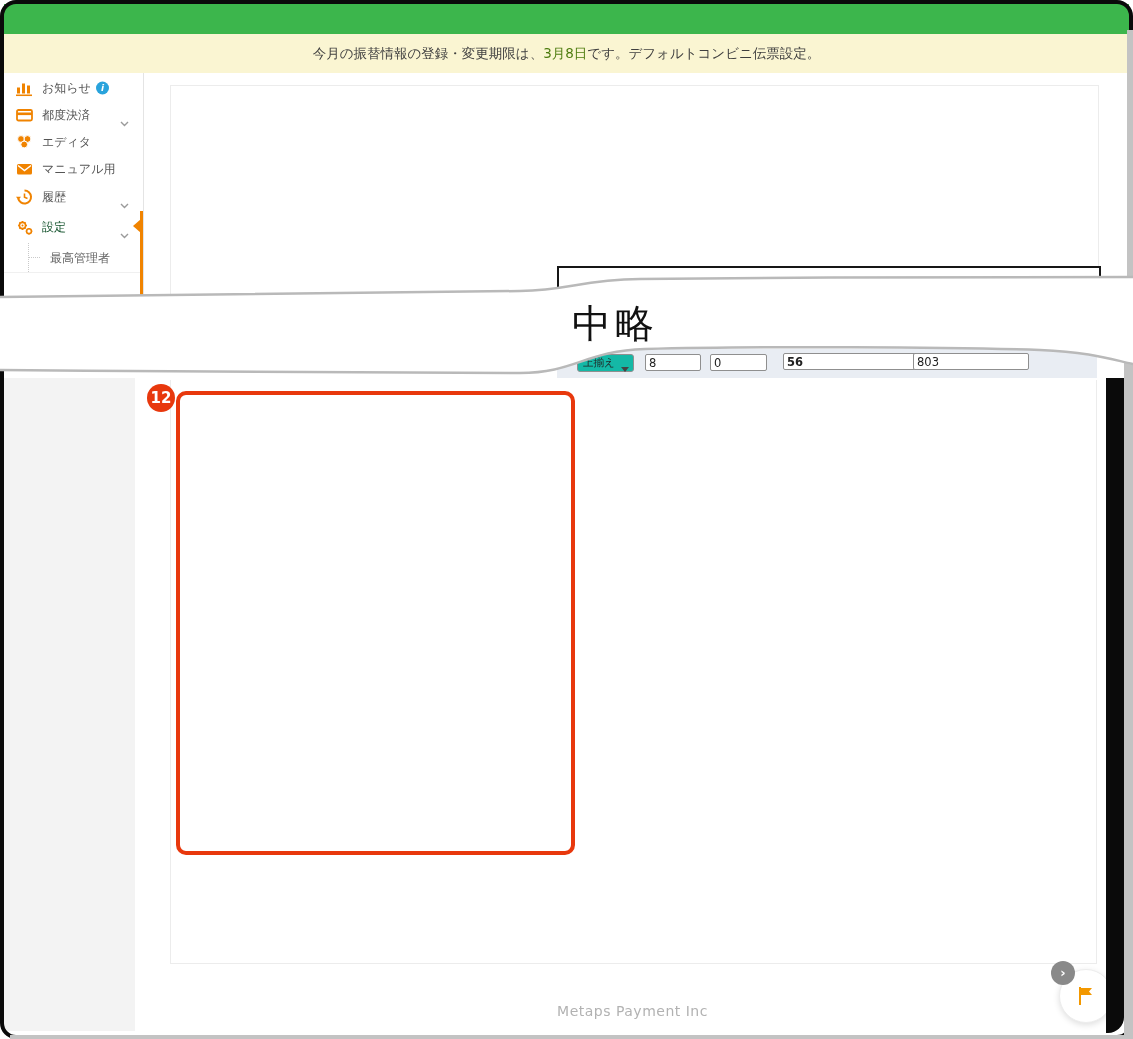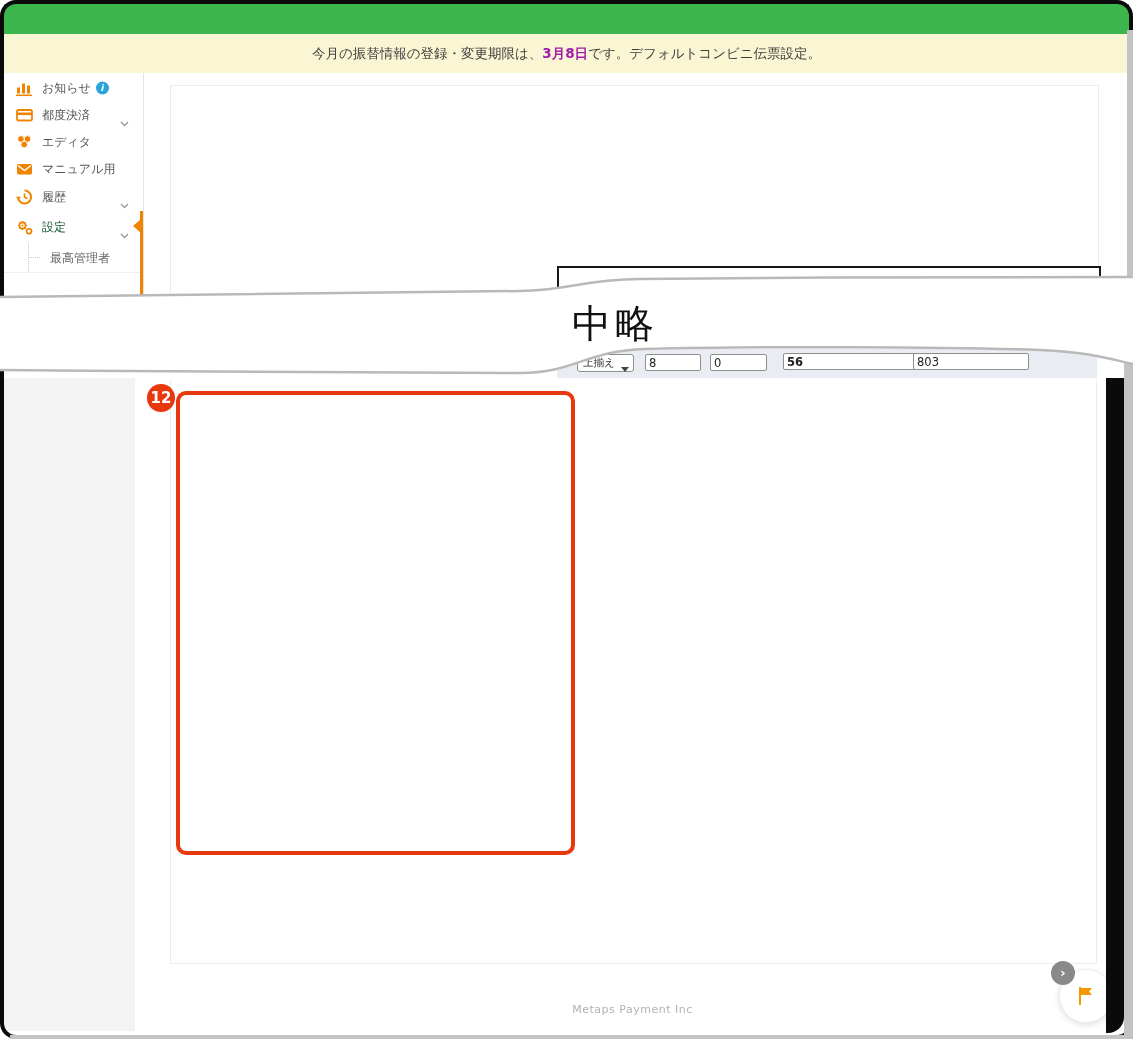--- a/index.html
+++ b/index.html
@@ -8,21 +8,21 @@
   .abs{position:absolute;}
   
   .hdr{left:4px;top:4px;width:1125px;height:30px;background:#3cb64c;z-index:3;}
   .hdr-title{left:16px;top:10px;color:#fff;font-size:13px;}
   .avatar{left:1006px;top:6px;width:24px;height:24px;border-radius:50%;background:#f2f2f2;overflow:hidden;}
   .login-sm{left:1040px;top:7px;color:#fff;font-size:9.5px;line-height:11px;}
   .hdr-caret{left:1114px;top:10px;color:#fff;font-size:9px;}
   
   .notice{left:4px;top:34px;width:1125px;height:39px;background:#faf5d2;line-height:39px;
           text-align:center;font-size:13.5px;color:#3f3f3f;z-index:3;}
-  .deadline{color:#a21caf;font-weight:bold;}
+  .deadline{color:#4d7c0f;font-weight:normal;}
   
   .sbar{left:4px;top:73px;width:139px;height:227px;background:#fff;border-right:1px solid #e4e4e4;z-index:3;}
   .sitem{position:absolute;left:4px;width:139px;border-bottom:1px solid #f0f0f0;background:#fff;z-index:4;}
   .sitem .txt{position:absolute;left:38px;top:50%;transform:translateY(-50%);font-size:12px;color:#555;white-space:nowrap;}
   .sicon{position:absolute;left:12px;top:50%;transform:translateY(-50%);width:17px;height:17px;}
   .chev{position:absolute;right:14px;top:50%;transform:translateY(-50%);width:9px;height:6px;}
   .badge-i{position:absolute;left:92px;top:50%;transform:translateY(-50%);width:13px;height:13px;border-radius:50%;
            background:#29a3dc;color:#fff;font-size:9px;font-weight:bold;text-align:center;line-height:13px;font-style:italic;}
   .sub-dot{position:absolute;border-left:1px dotted #c9c9c9;}
   .indicator-bar{left:140px;top:211px;width:3px;height:88px;background:#f08300;z-index:5;}
@@ -35,21 +35,21 @@
   
   .hbar{width:7px;background:#f39800;}
   .htext{font-weight:bold;color:#333;white-space:nowrap;}
   .hline{height:1px;background:#e2e2e2;}
   
   .lbl{font-size:12.5px;color:#333;white-space:nowrap;}
   .req{color:#e60012;}
   .colon{font-size:12.5px;color:#333;}
   .ipt{position:absolute;height:18px;width:127px;border:1px solid #8f8f8f;border-radius:2px;font-size:11.5px;
        padding:0 3px;font-family:inherit;color:#222;background:#fff;box-sizing:border-box;}
-  .sel{position:absolute;height:20px;border:1px solid #8f8f8f;border-radius:3px;background:#ffffff;font-size:11.5px;
+  .sel{position:absolute;height:20px;border:1px solid #8f8f8f;border-radius:3px;background:#14b8a6;font-size:11.5px;
        color:#222;box-sizing:border-box;padding:2px 16px 0 5px;white-space:nowrap;}
   .sel .sc{position:absolute;right:4px;top:7px;width:8px;height:5px;}
   .radio{position:absolute;width:13px;height:13px;border-radius:50%;border:1px solid #8a8a8a;background:#fff;box-sizing:border-box;}
   .radio.sel-on{border:1px solid #1d6fe0;background:radial-gradient(circle,#1d6fe0 0 3px,#fff 3.5px 4.5px,#1d6fe0 5px);}
   .ropt{font-size:12.5px;color:#333;white-space:nowrap;}
   .usebox{left:181px;top:139px;width:914px;height:57px;border:1px solid #e2e2e2;background:#fff;}
   .note{font-size:12px;color:#a3a3a3;}
   
   .anno-box{left:176px;top:391px;width:391px;height:456px;border:4px solid #e8380d;border-radius:10px;z-index:20;}
   .anno-num{left:147px;top:384px;width:28px;height:28px;border-radius:50%;background:#e8380d;color:#fff;
@@ -63,21 +63,21 @@
   .band-label{left:490px;top:297px;width:250px;text-align:center;font-size:39px;color:#111;z-index:51;letter-spacing:4px;}
   
   .capsule{position:absolute;background:#fff;border:1px solid #e3e3e3;border-radius:21px;
            box-shadow:0 3px 4px rgba(0,0,0,.15);padding:4px;box-sizing:border-box;}
   .pill{width:100%;height:100%;border-radius:15px;display:flex;align-items:center;justify-content:center;
         font-size:13px;font-weight:bold;gap:6px;box-sizing:border-box;}
   .pill.gray{background:linear-gradient(#fcfcfc,#e7e7e7);border:1px solid #dcdcdc;color:#9a9a9a;}
   .pill.orange{background:linear-gradient(#f6a91f,#ef8b00);color:#fff;}
   .pill.red{background:linear-gradient(#e6533a,#dc3a22);color:#fff;}
   
-  .footer{left:170px;top:1003px;width:925px;text-align:center;font-size:11px;color:#b2b2b2;letter-spacing:.5px;z-index:2;}
+  .footer{left:170px;top:1003px;width:925px;text-align:center;font-size:14px;color:#b2b2b2;letter-spacing:.5px;z-index:2;}
   .fab-flag{left:1059px;top:969px;width:52px;height:52px;border-radius:50%;background:#fff;border:1px solid #ededed;
             box-shadow:0 2px 6px rgba(0,0,0,.13);z-index:5;display:flex;align-items:center;justify-content:center;}
   .fab-chev{left:1051px;top:961px;width:24px;height:24px;border-radius:50%;background:#898989;color:#fff;
             font-size:13px;font-weight:bold;text-align:center;line-height:23px;z-index:6;}
   
   .frame{left:0;top:0;width:1133px;height:1039px;border:4px solid #0a0a0a;border-radius:16px;box-sizing:border-box;
          z-index:40;pointer-events:none;}
   .gr-up{left:1127px;top:30px;width:6px;height:330px;background:#c3c3c3;z-index:41;}
   .gr-low{left:1124px;top:352px;width:9px;height:683px;background:#c3c3c3;z-index:41;}
   .gr-bot{left:10px;top:1035px;width:1123px;height:4px;background:#c3c3c3;z-index:41;}

